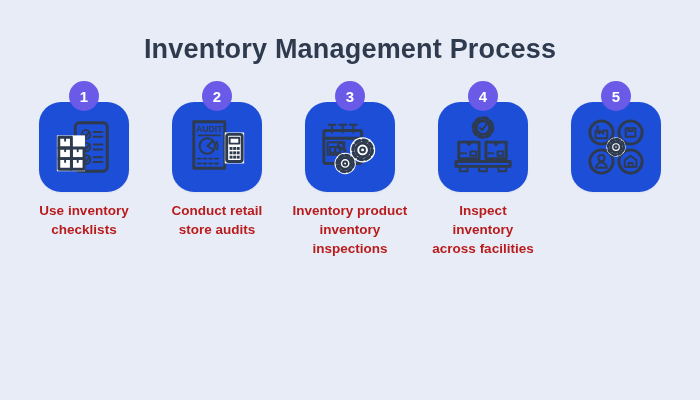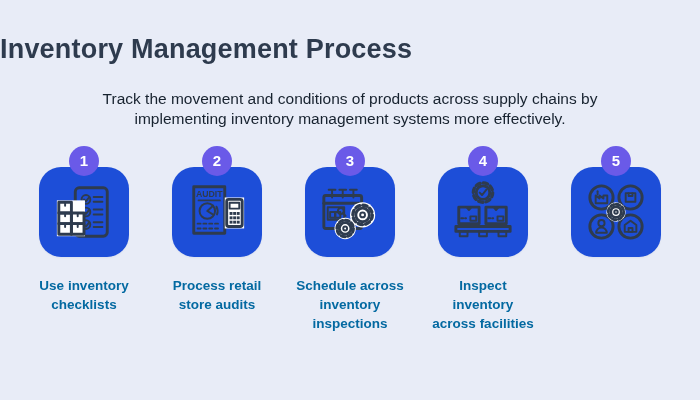--- a/index.html
+++ b/index.html
@@ -6,21 +6,21 @@
   body {
     width:700px; height:400px;
     background:#e8ecf7;
     font-family:"Liberation Sans", sans-serif;
     overflow:hidden;
   }
   .canvas { position:relative; width:700px; height:400px; }
 
   .title {
     margin:34px 0 0 0;
-    text-align:left;
+    text-align:center;
     font-size:27px;
     font-weight:bold;
     color:#2e3b4e;
     letter-spacing:.2px;
   }
   .subtitle {
     margin:24px auto 0 auto;
     width:600px;
     text-align:center;
     font-size:15.5px;
@@ -52,24 +52,24 @@
     margin-bottom:-9px;
   }
   .card {
     width:90px; height:90px;
     background:#1d4ed8;
     border-radius:22px;
     display:flex; align-items:center; justify-content:center;
     box-shadow:0 1px 2px rgba(25,35,70,.05);
   }
   .label {
-    margin-top:20px;
+    margin-top:10px;
     font-size:13.5px;
     font-weight:bold;
-    color:#0369a1;
+    color:#b91c1c;
     text-align:center;
     line-height:1.4;
     white-space:pre-line;
   }
 
   .footer {
     position:absolute;
     bottom:10px; left:0;
     width:100%;
     text-align:center;
@@ -90,22 +90,20 @@
   .ic .fill { fill:#2e3b4e; stroke:none; }
   .ic .halo { fill:#ffffff; stroke:none; }
   .ic text  { fill:#2e3b4e; stroke:none; font-family:"Liberation Sans",sans-serif; font-weight:bold; font-size:9px; }
 </style>
 </head>
 <body>
 
 <div class="canvas">
 
   <h1 class="title">Inventory Management Process</h1>
-  <p class="subtitle">Track the movement and conditions of products across supply chains by
-implementing inventory management systems more effectively.</p>
 
   <div class="steps">
 
     <div class="step">
       <div class="badge">1</div>
       <div class="card">
         <svg class="ic" width="62" height="62" viewBox="0 0 64 64">
           <rect x="23" y="7" width="33" height="50" rx="4"></rect>
           <circle class="thin" cx="34" cy="19" r="4.5"></circle>
             <path class="thin" d="M32 19l2 2 3.5-4.5"></path>
@@ -155,21 +153,21 @@
             <rect class="fill" x="48.7" y="32" width="3" height="3"></rect>
             <rect class="fill" x="52.4" y="32" width="3" height="3"></rect>
           <rect class="fill" x="45" y="36.5" width="3" height="3"></rect>
             <rect class="fill" x="48.7" y="36.5" width="3" height="3"></rect>
             <rect class="fill" x="52.4" y="36.5" width="3" height="3"></rect>
           <rect class="fill" x="45" y="41" width="3" height="3"></rect>
             <rect class="fill" x="48.7" y="41" width="3" height="3"></rect>
             <rect class="fill" x="52.4" y="41" width="3" height="3"></rect>
         </svg>
       </div>
-      <div class="label">Process retail
+      <div class="label">Conduct retail
 store audits</div>
     </div>
 
     <div class="step">
       <div class="badge">3</div>
       <div class="card">
         <svg class="ic" width="62" height="62" viewBox="0 0 64 64">
           <path class="thin" d="M10 9h7M13.5 9v8"></path>
             <path class="thin" d="M21 9h7M24.5 9v8"></path>
             <path class="thin" d="M32 9h7M35.5 9v8"></path>
@@ -183,21 +181,21 @@
           <circle class="halo" cx="45" cy="35" r="13"></circle>
           <circle cx="45" cy="35" r="7"></circle>
           <circle cx="45" cy="35" r="10" stroke-width="3.5" stroke-dasharray="4.5 3.35"></circle>
           <circle class="thin" cx="45" cy="35" r="2.5"></circle>
           <circle class="halo" cx="27" cy="49" r="11"></circle>
           <circle cx="27" cy="49" r="6"></circle>
           <circle cx="27" cy="49" r="8.5" stroke-width="3.2" stroke-dasharray="3.8 2.9"></circle>
           <circle class="thin" cx="27" cy="49" r="2"></circle>
         </svg>
       </div>
-      <div class="label">Schedule across
+      <div class="label">Inventory product
 inventory
 inspections</div>
     </div>
 
     <div class="step">
       <div class="badge">4</div>
       <div class="card">
         <svg class="ic" width="62" height="62" viewBox="0 0 64 64">
           <circle cx="32" cy="12" r="7"></circle>
           <circle cx="32" cy="12" r="10" stroke-width="3.4" stroke-dasharray="4.5 3.35"></circle>

